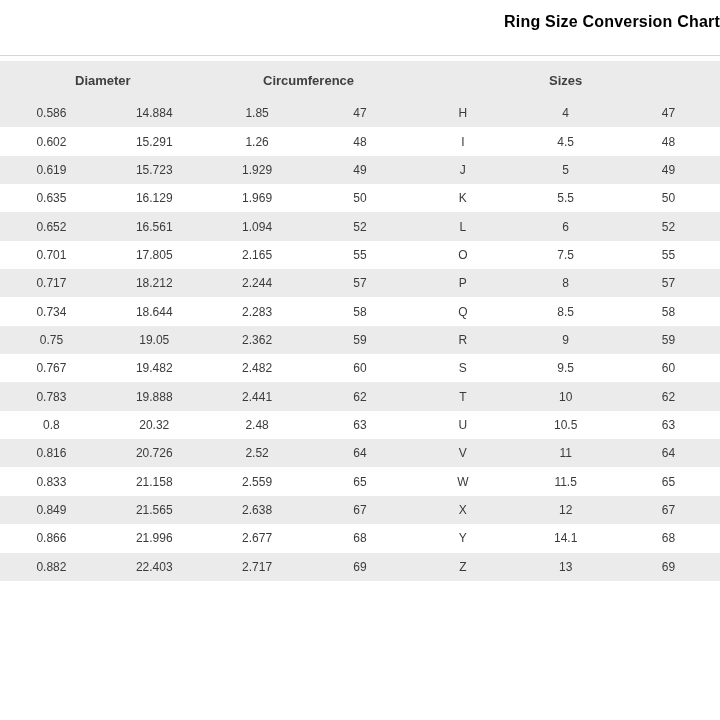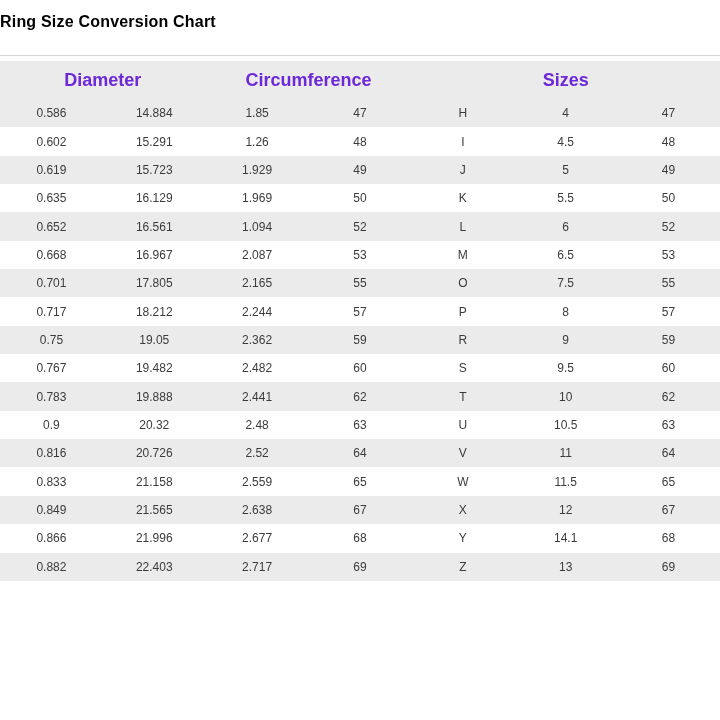--- a/index.html
+++ b/index.html
@@ -12,21 +12,21 @@
     overflow: hidden;
     font-family: "Liberation Sans", sans-serif;
     color: #3b3b3b;
   }
   .page-title {
     margin: 0;
     padding-top: 13px;
     font-size: 16px;
     line-height: 18px;
     font-weight: bold;
-    text-align: left;
+    text-align: right;
     color: #000000;
     letter-spacing: 0.2px;
   }
   .table-wrap {
     margin-top: 24px;
     border-top: 1px solid #d6d6d6;
     padding-top: 5px;
   }
   table.conversion {
     width: 720px;
@@ -36,23 +36,23 @@
   table.conversion col { width: 14.2857%; }
   th, td {
     text-align: center;
     vertical-align: middle;
     padding: 0 6px;
     font-size: 12px;
   }
   tr.group-row th {
     background: #ebebeb;
     height: 38px;
-    font-size: 18px;
+    font-size: 13px;
     font-weight: bold;
-    color: #6d28d9;
+    color: #404040;
   }
   tr.sub-row th {
     background: #ffffff;
     height: 37px;
     font-weight: normal;
     font-size: 12px;
     color: #3b3b3b;
     line-height: 15px;
   }
   tbody td {
@@ -126,47 +126,47 @@
         <tr>
           <td>0.652</td>
           <td>16.561</td>
           <td>1.094</td>
           <td>52</td>
           <td>L</td>
           <td>6</td>
           <td>52</td>
         </tr>
         <tr>
-          <td>0.668</td>
-          <td>16.967</td>
-          <td>2.087</td>
-          <td>53</td>
-          <td>M</td>
-          <td>6.5</td>
-          <td>53</td>
-        </tr>
-        <tr>
           <td>0.701</td>
           <td>17.805</td>
           <td>2.165</td>
           <td>55</td>
           <td>O</td>
           <td>7.5</td>
           <td>55</td>
         </tr>
         <tr>
           <td>0.717</td>
           <td>18.212</td>
           <td>2.244</td>
           <td>57</td>
           <td>P</td>
           <td>8</td>
           <td>57</td>
         </tr>
         <tr>
+          <td>0.734</td>
+          <td>18.644</td>
+          <td>2.283</td>
+          <td>58</td>
+          <td>Q</td>
+          <td>8.5</td>
+          <td>58</td>
+        </tr>
+        <tr>
           <td>0.75</td>
           <td>19.05</td>
           <td>2.362</td>
           <td>59</td>
           <td>R</td>
           <td>9</td>
           <td>59</td>
         </tr>
         <tr>
           <td>0.767</td>
@@ -180,21 +180,21 @@
         <tr>
           <td>0.783</td>
           <td>19.888</td>
           <td>2.441</td>
           <td>62</td>
           <td>T</td>
           <td>10</td>
           <td>62</td>
         </tr>
         <tr>
-          <td>0.9</td>
+          <td>0.8</td>
           <td>20.32</td>
           <td>2.48</td>
           <td>63</td>
           <td>U</td>
           <td>10.5</td>
           <td>63</td>
         </tr>
         <tr>
           <td>0.816</td>
           <td>20.726</td>

